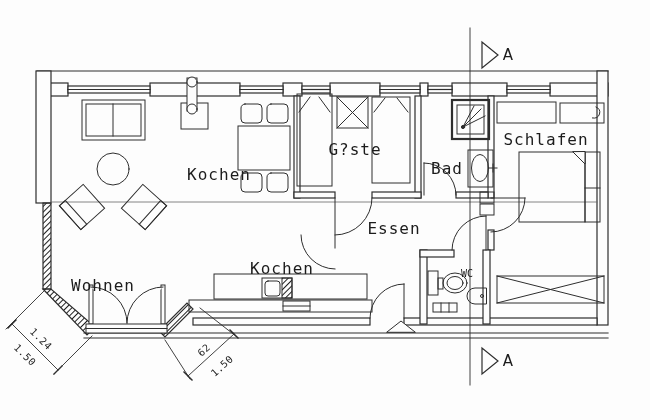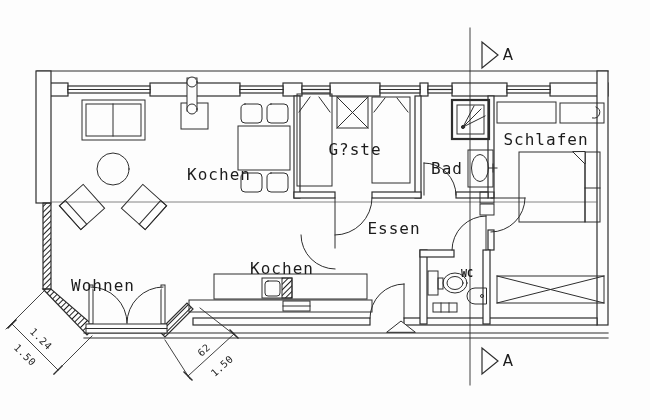--- a/index.html
+++ b/index.html
@@ -1,21 +1,21 @@
 <!DOCTYPE html>
 <html><head>
 <meta charset="utf-8">
 <style>
   html,body{margin:0;padding:0;background:#fff;}
   .canvas{position:relative;width:650px;height:420px;background:#fdfdfd;overflow:hidden;
           font-family:"DejaVu Sans Mono","Liberation Mono",monospace;}
   .canvas svg{position:absolute;left:0;top:0;}
   .lbl{position:absolute;transform:translate(-50%,-50%);font-size:16px;letter-spacing:1px;
        color:#1c1c1c;white-space:nowrap;}
-  .lbl.small{font-size:10px;font-weight:bold;letter-spacing:0;}
+  .lbl.small{font-size:10px;font-weight:normal;letter-spacing:0;}
   .lbl.marker{font-family:"DejaVu Sans","Liberation Sans",sans-serif;font-size:15px;letter-spacing:0;}
   .lbl.dim{font-size:10px;letter-spacing:0.5px;}
   .rot45{transform:translate(-50%,-50%) rotate(45deg);}
   .rotm42{transform:translate(-50%,-50%) rotate(-42deg);}
 </style>
 </head>
 <body>
 
 <div class="canvas">
 

